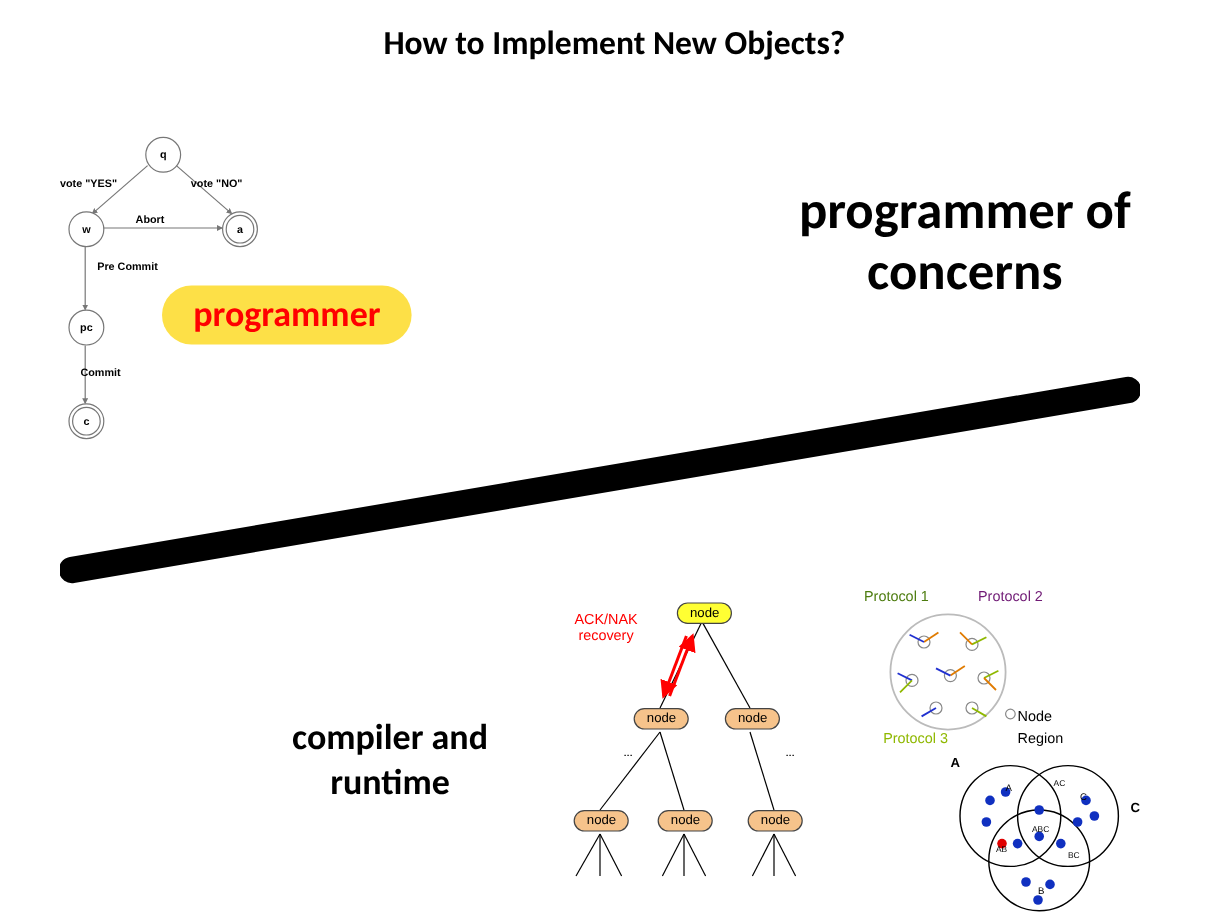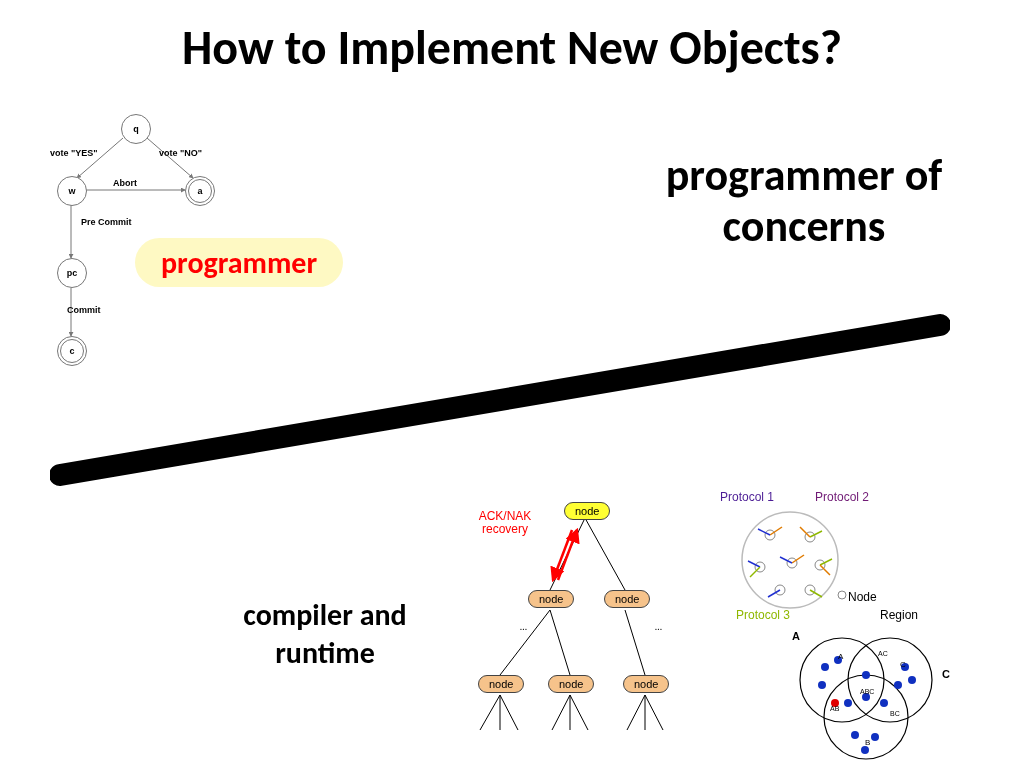--- a/index.html
+++ b/index.html
@@ -17,37 +17,37 @@
     width: 1024px;
     height: 768px;
   }
   .title {
     position: absolute;
     top: 18px;
     left: 0;
     width: 1024px;
     text-align: center;
     font-weight: 700;
-    font-size: 48px;
+    font-size: 28px;
   }
   .separation {
     position: absolute;
     top: 150px;
     right: 40px;
     width: 360px;
     text-align: center;
     font-weight: 700;
     font-size: 44px;
     line-height: 1.15;
   }
   .programmer-pill {
     position: absolute;
     top: 238px;
     left: 135px;
-    background: #fef9c3;
+    background: #fde047;
     color: #ff0000;
     font-weight: 700;
     font-size: 30px;
     padding: 6px 26px;
     border-radius: 26px;
   }
   .compiler {
     position: absolute;
     top: 596px;
     left: 195px;
@@ -131,21 +131,21 @@
   
   .proto {
     position: absolute;
     left: 720px;
     top: 490px;
     width: 280px;
     height: 280px;
     font-family: Arial, sans-serif;
   }
   .proto .plbl { position:absolute; font-size:12px; }
-  .proto .p1 { color:#4c1d95; }
+  .proto .p1 { color:#4d7c0f; }
   .proto .p2 { color:#701a75;text-align:center; }
   .proto .p3 { color:#8fb800; }
   .proto .k  { color:#000; }
   .proto svg { position:absolute; }
 </style>
 </head>
 <body>
 
 <div class="stage">
 
@@ -230,21 +230,21 @@
     <div class="tnode" style="left:88px; top:185px;">node</div>
     <div class="tnode" style="left:163px; top:185px;">node</div>
     <div class="ack" style="left:10px; top:20px; width:70px;">ACK/NAK recovery</div>
   </div>
 
   <div class="proto">
     <div class="plbl p1" style="left:0px; top:0px;">Protocol 1</div>
     <div class="plbl p2" style="left:95px; top:0px;">Protocol 2</div>
     <div class="plbl p3" style="left:16px; top:118px;">Protocol 3</div>
     <div class="plbl k" style="left:128px; top:100px;">Node</div>
-    <div class="plbl k" style="left:128px; top:118px;margin-left:32px;">Region</div>
+    <div class="plbl k" style="left:128px; top:118px;">Region</div>
 
     <svg width="160" height="120" style="left:0; top:15px;">
       <circle cx="70" cy="55" r="48" fill="none" stroke="#bbb" stroke-width="1.5"></circle>
 
       <circle cx="50" cy="30" r="5" fill="#fff" stroke="#888"></circle>
       <circle cx="90" cy="32" r="5" fill="#fff" stroke="#888"></circle>
       <circle cx="40" cy="62" r="5" fill="#fff" stroke="#888"></circle>
       <circle cx="72" cy="58" r="5" fill="#fff" stroke="#888"></circle>
       <circle cx="100" cy="60" r="5" fill="#fff" stroke="#888"></circle>
       <circle cx="60" cy="85" r="5" fill="#fff" stroke="#888"></circle>

